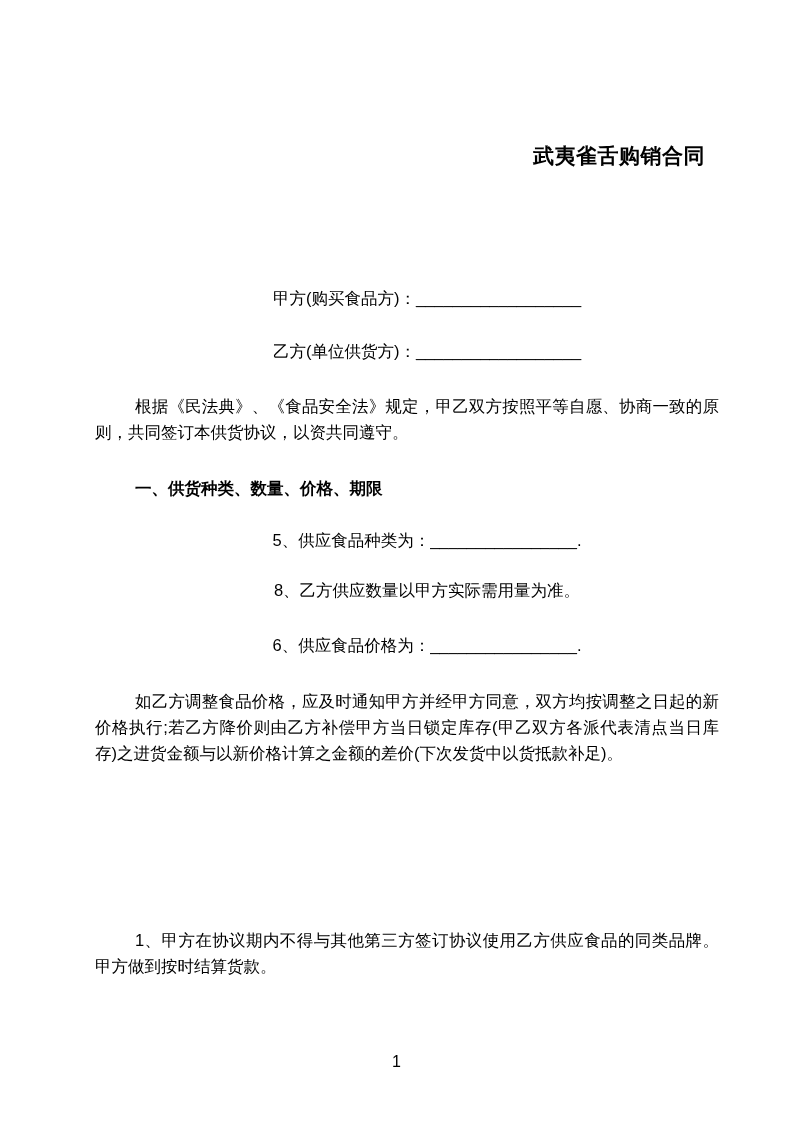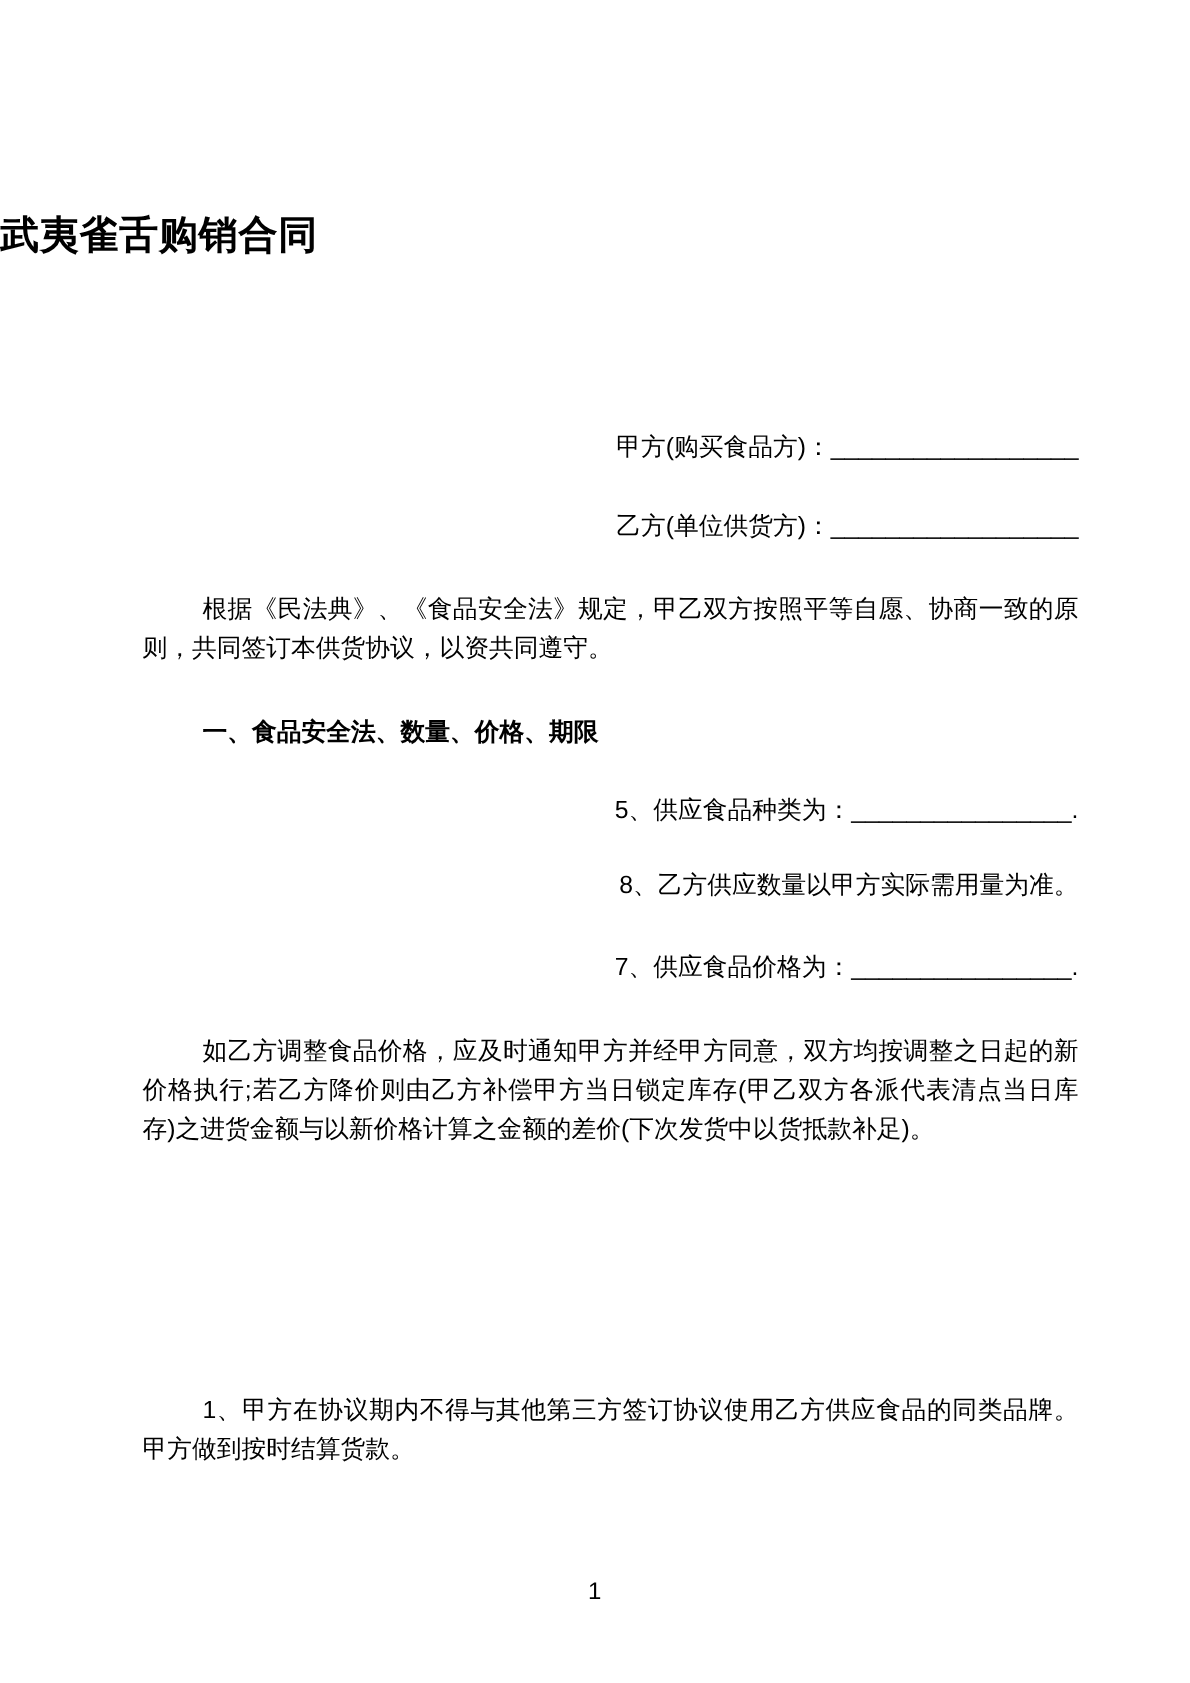--- a/index.html
+++ b/index.html
@@ -14,41 +14,41 @@
     background: #ffffff;
     color: #000000;
     font-family: "Liberation Sans", "DejaVu Sans", sans-serif;
     overflow: hidden;
   }
   .doc-title {
     position: absolute;
     left: 0;
     top: 140px;
     width: 705px;
-    text-align: left;
-    font-size: 26px;
+    text-align: right;
+    font-size: 21px;
     font-weight: 700;
     line-height: 32px;
     letter-spacing: 0.5px;
   }
   .block {
     position: absolute;
     left: 95px;
     width: 624px;
     font-size: 16.5px;
     line-height: 26px;
     text-indent: 40px;
     text-align: justify;
   }
   .block.heading {
     font-weight: 700;
     text-align: left;
   }
   .block.single {
-    text-align: right;
+    text-align: center;
     white-space: nowrap;
   }
   .blank-line {
     letter-spacing: 0;
   }
   .page-number {
     position: absolute;
     left: 0;
     top: 1049px;
     width: 793px;
@@ -79,27 +79,27 @@
   <div class="block single pos-party-a">
     <span>甲方(购买食品方)：</span><span class="blank-line">__________________</span>
   </div>
 
   <div class="block single pos-party-b">
     <span>乙方(单位供货方)：</span><span class="blank-line">__________________</span>
   </div>
 
   <div class="block pos-preamble">根据《民法典》、《食品安全法》规定，甲乙双方按照平等自愿、协商一致的原则，共同签订本供货协议，以资共同遵守。</div>
 
-  <div class="block heading pos-h1">一、食品安全法、数量、价格、期限</div>
+  <div class="block heading pos-h1">一、供货种类、数量、价格、期限</div>
 
   <div class="block single pos-item1">5、供应食品种类为：________________.</div>
 
   <div class="block single pos-item2">8、乙方供应数量以甲方实际需用量为准。</div>
 
-  <div class="block single pos-item3">7、供应食品价格为：________________.</div>
+  <div class="block single pos-item3">6、供应食品价格为：________________.</div>
 
   <div class="block pos-price">如乙方调整食品价格，应及时通知甲方并经甲方同意，双方均按调整之日起的新价格执行;若乙方降价则由乙方补偿甲方当日锁定库存(甲乙双方各派代表清点当日库存)之进货金额与以新价格计算之金额的差价(下次发货中以货抵款补足)。</div>
 
 
 
   <div class="block pos-duty1">1、甲方在协议期内不得与其他第三方签订协议使用乙方供应食品的同类品牌。甲方做到按时结算货款。</div>
 
   <div class="page-number">1</div>
 
 </div>

